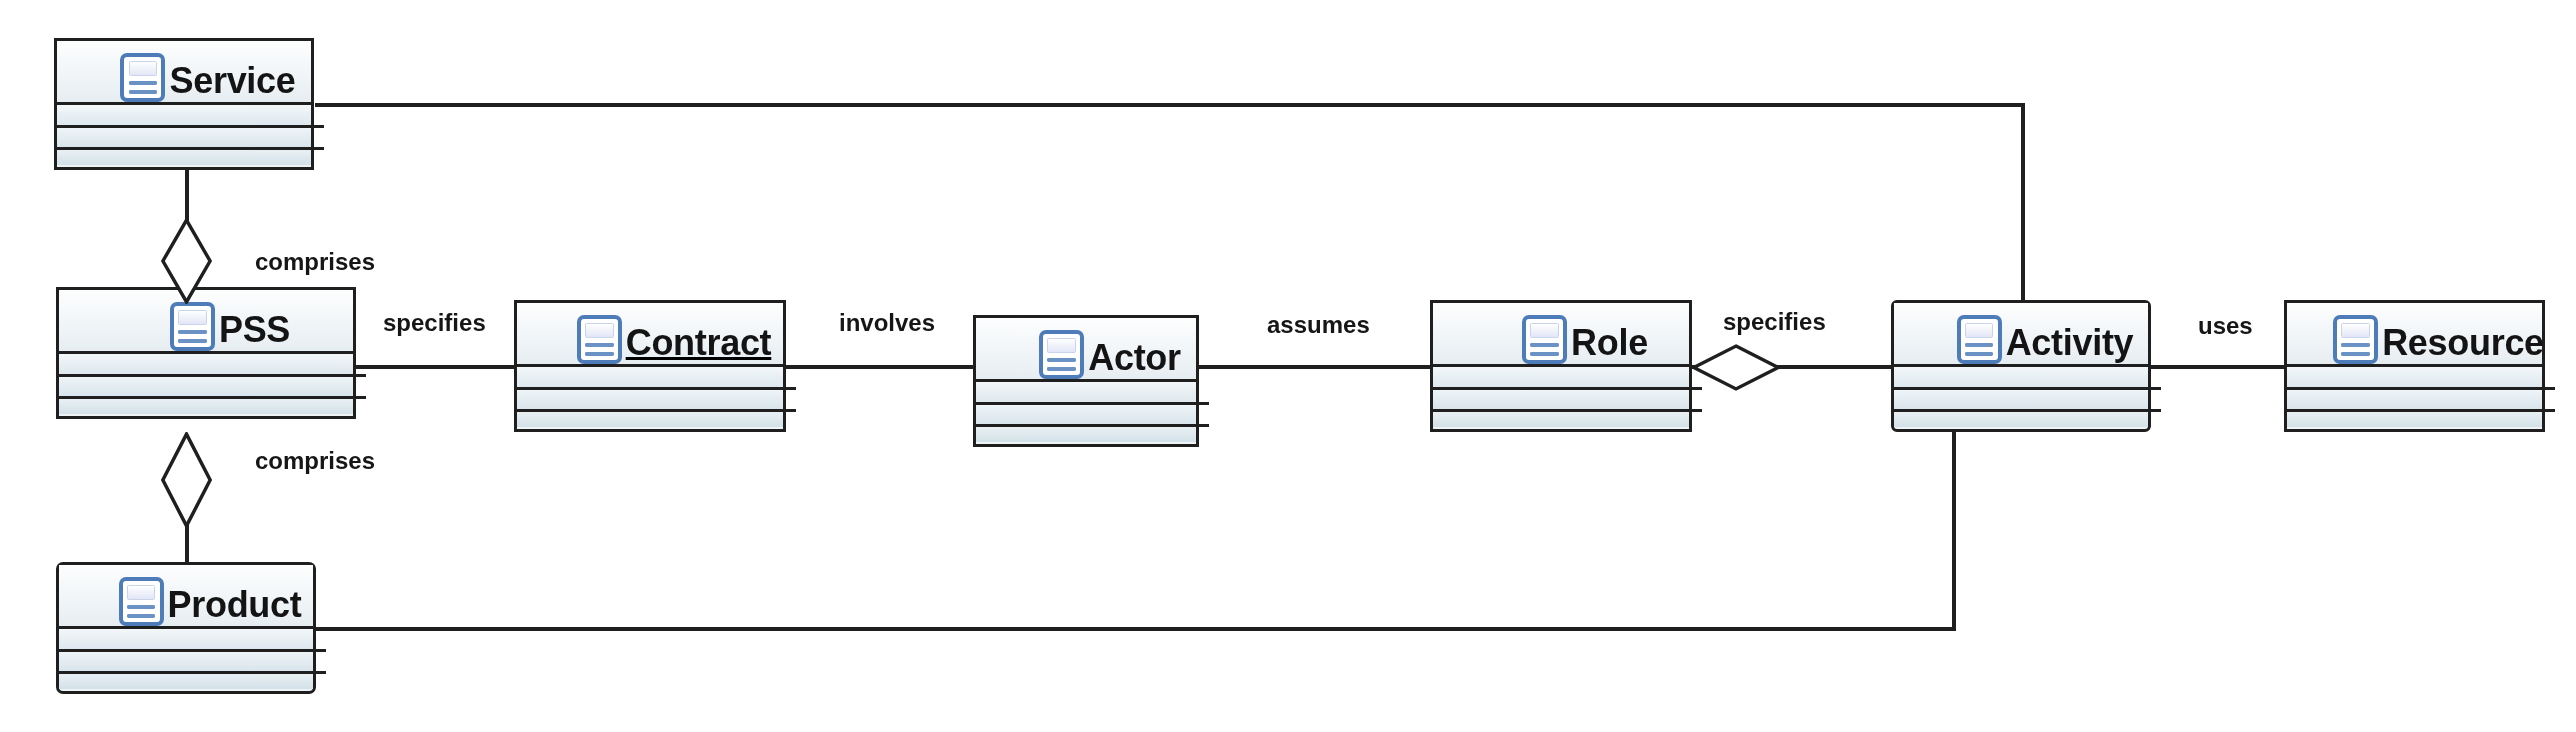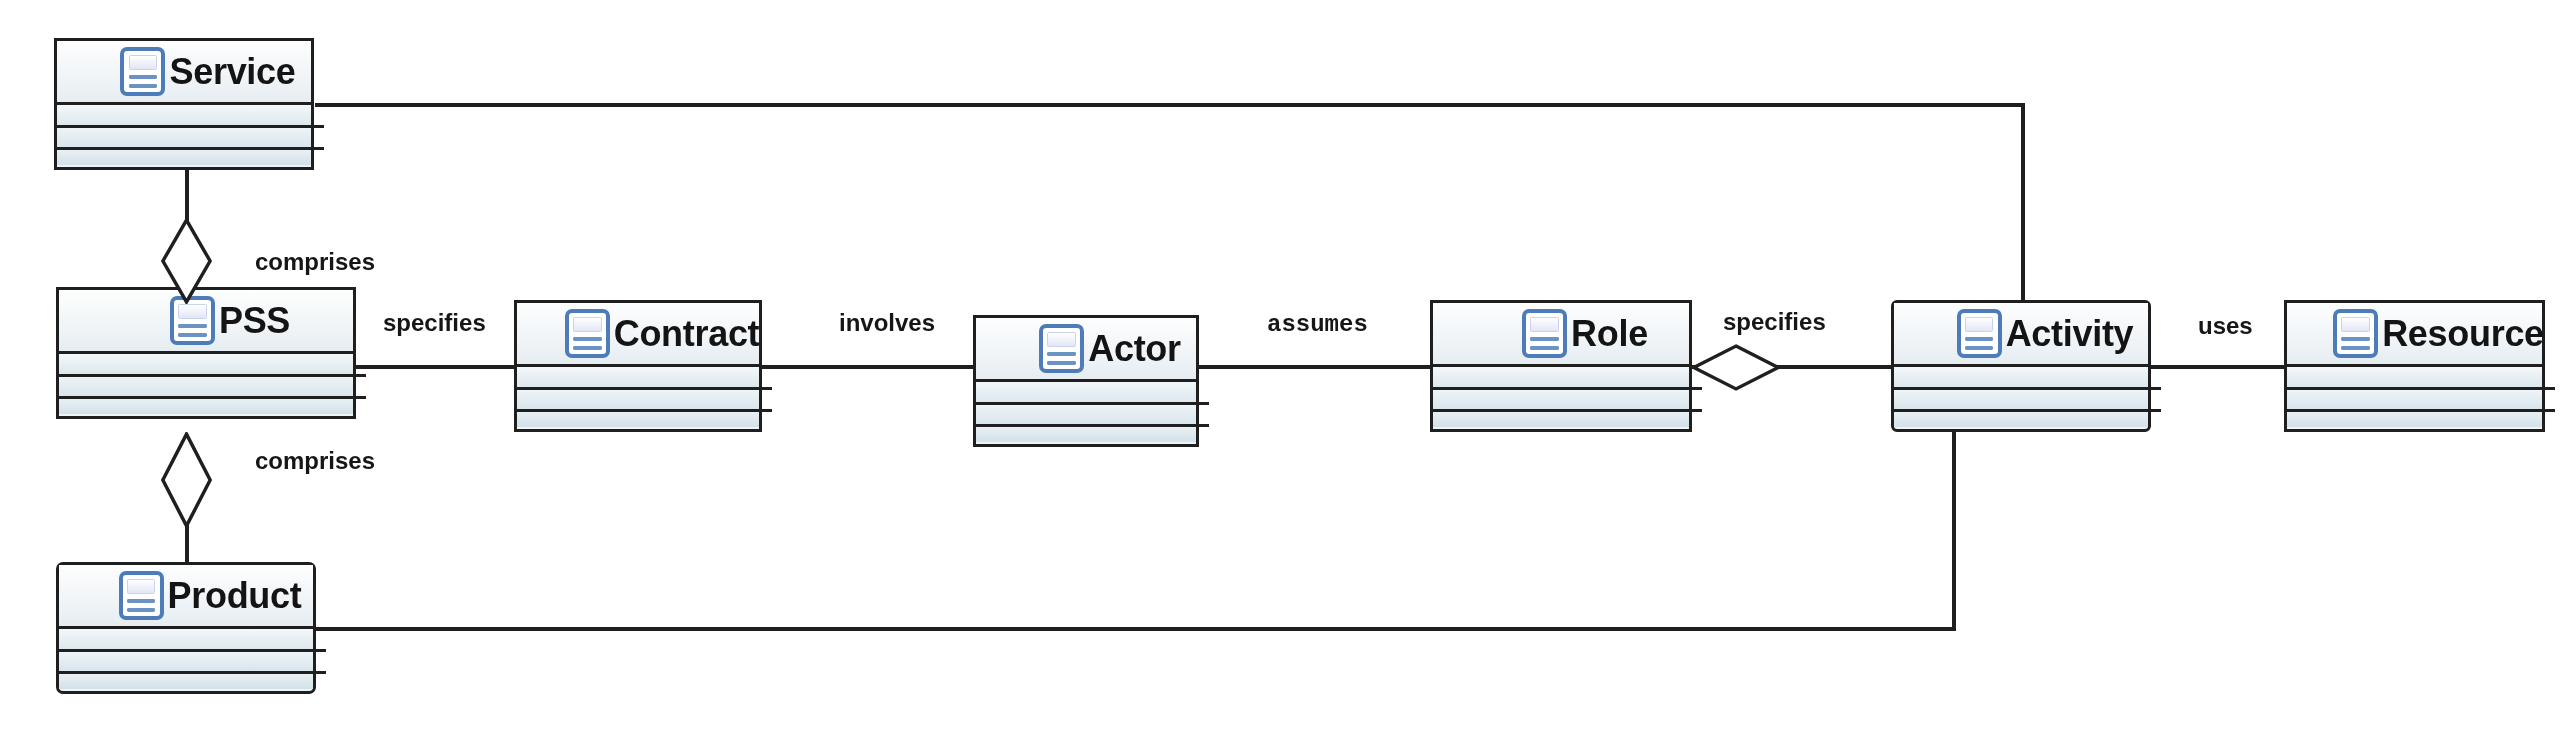--- a/index.html
+++ b/index.html
@@ -18,21 +18,21 @@
     border:3.5px solid #1f1f1f;
     box-sizing:border-box;
     background:#eef3f6;
     z-index:2;
     display:flex;flex-direction:column;
   }
   .hdr{
     height:61px;flex:none;
     border-bottom:3.5px solid #1f1f1f;
     background:linear-gradient(180deg,#fdfefe 0%,#f1f5f8 55%,#e6edf1 100%);
-    display:flex;align-items:center;justify-content:center;gap:4px;padding-left:48px;
+    display:flex;align-items:flex-end;justify-content:center;gap:4px;padding-left:48px;
   }
   .cname{
     font-size:36px;font-weight:700;color:#141414;
     letter-spacing:-0.3px;white-space:nowrap;
   }
   .comp{position:relative;flex:none;}
   .comp.c1{height:19.5px;border-bottom:3.5px solid #1f1f1f;background:linear-gradient(180deg,#f3f7f9,#dde8ee);}
   .comp.c2{height:19px;border-bottom:3.5px solid #1f1f1f;background:linear-gradient(180deg,#eef4f7,#d9e5ec);}
   .comp.c3{height:15.3px;background:linear-gradient(180deg,#e9f0f4,#d3e1e8);}
   .comp.c1::after,.comp.c2::after{
@@ -105,21 +105,21 @@
           <span class="ci-bar"></span>
           <span class="ci-bar"></span>
         </span>
       <span class="cname">PSS</span>
     </div>
     <div class="comp c1"></div>
     <div class="comp c2"></div>
     <div class="comp c3"></div>
   </div>
 
-  <div class="uml-class" style="left:514px;top:300px;width:248px;">
+  <div class="uml-class" style="left:514px;top:300px;width:272px;text-decoration:underline;">
     <div class="hdr">
       <span class="cicon">
           <span class="ci-top"></span>
           <span class="ci-bar"></span>
           <span class="ci-bar"></span>
         </span>
       <span class="cname">Contract</span>
     </div>
     <div class="comp c1"></div>
     <div class="comp c2"></div>
@@ -192,19 +192,19 @@
       <span class="cname">Product</span>
     </div>
     <div class="comp c1"></div>
     <div class="comp c2"></div>
     <div class="comp c3"></div>
   </div>
 
   <span class="edge-label" style="left:255px;top:249px;">comprises</span>
   <span class="edge-label" style="left:383px;top:310px;">specifies</span>
   <span class="edge-label" style="left:796px;top:310px;margin-left:43px;">involves</span>
-  <span class="edge-label" style="left:1267px;top:312px;font-family:Liberation Mono, monospace;">assumes</span>
+  <span class="edge-label" style="left:1267px;top:312px;">assumes</span>
   <span class="edge-label" style="left:1723px;top:309px;">specifies</span>
   <span class="edge-label" style="left:2154px;top:313px;margin-left:44px;">uses</span>
   <span class="edge-label" style="left:255px;top:448px;">comprises</span>
 
 </div>
 
 
 </body></html>

